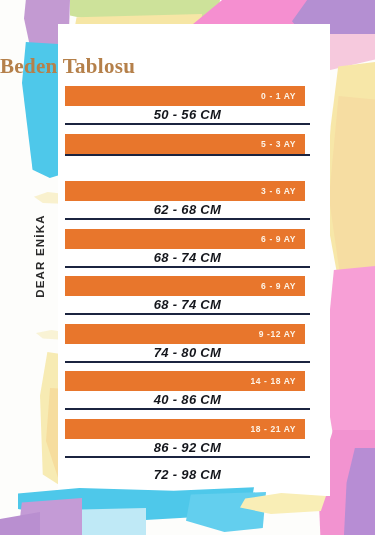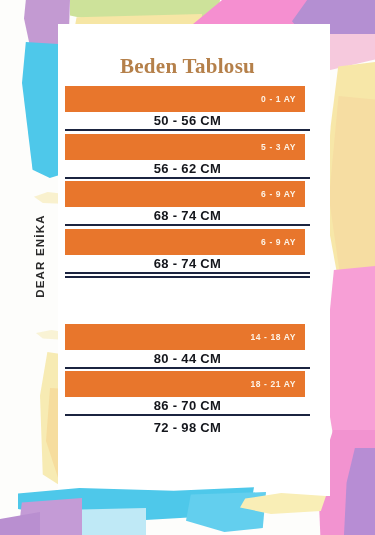--- a/index.html
+++ b/index.html
@@ -165,62 +165,63 @@
     font-weight:bold;
     letter-spacing:1.2px;
     color:#2a2a2a;
     white-space:nowrap;
   }
 
   
   #title{
     position:absolute;
     left:0;top:54px;width:375px;
-    text-align:center;
+    text-align:left;
     font-family:"Liberation Serif",serif;
     font-weight:bold;
     font-size:21px;
     color:#b5804a;
     letter-spacing:.3px;
   }
 
   
   #table{
     position:absolute;
     left:65px;top:86px;
     width:245px;
   }
   .row{
     position:relative;
     height:47.5px;
   }
   .bar{
     position:relative;
     width:240px;
-    height:26px;
+    height:20px;
     background:#e8762c;
     box-sizing:border-box;
   }
   .bar-label{
     position:absolute;
     right:9px;top:50%;
     transform:translateY(-50%);
     font-size:8.5px;
     font-weight:bold;
     color:#fdf3e6;
     letter-spacing:.6px;
     white-space:nowrap;
   }
   .size-wrap{
     width:245px;
     height:17px;
     display:flex;
     align-items:center;
     justify-content:center;
     background:#ffffff;
+    font-style:italic;
   }
   .size-text{
     font-size:13px;
     font-weight:bold;
     color:#14161c;
     letter-spacing:.3px;
     white-space:nowrap;
   }
   .rule{
     width:245px;
@@ -275,22 +276,29 @@
         <div class="size-wrap">
           <div class="size-text">50 - 56  CM</div>
         </div>
         <div class="rule"></div>
         <div class="gap"></div>
       </div>
       <div class="row">
         <div class="bar">
           <div class="bar-label">5 - 3 AY</div>
         </div>
-        <div class="size-wrap">
-          <div class="size-text">56 - 62 CM</div>
+        <div class="rule"></div>
+        <div class="gap"></div>
+      </div>
+      <div class="row">
+        <div class="bar">
+          <div class="bar-label">3 - 6 AY</div>
+        </div>
+        <div class="size-wrap">
+          <div class="size-text">62 - 68 CM</div>
         </div>
         <div class="rule"></div>
         <div class="gap"></div>
       </div>
       <div class="row">
         <div class="bar">
           <div class="bar-label">6 - 9 AY</div>
         </div>
         <div class="size-wrap">
           <div class="size-text">68 - 74 CM</div>
@@ -302,39 +310,45 @@
         <div class="bar">
           <div class="bar-label">6 - 9 AY</div>
         </div>
         <div class="size-wrap">
           <div class="size-text">68 - 74 CM</div>
         </div>
         <div class="rule"></div>
         <div class="gap"></div>
       </div>
       <div class="row">
+        <div class="bar">
+          <div class="bar-label">9 -12 AY</div>
+        </div>
+        <div class="size-wrap">
+          <div class="size-text">74 - 80 CM</div>
+        </div>
         <div class="rule"></div>
         <div class="gap"></div>
       </div>
       <div class="row">
         <div class="bar">
           <div class="bar-label">14 - 18 AY</div>
         </div>
         <div class="size-wrap">
-          <div class="size-text">80 - 44 CM</div>
+          <div class="size-text">40 - 86 CM</div>
         </div>
         <div class="rule"></div>
         <div class="gap"></div>
       </div>
       <div class="row">
         <div class="bar">
           <div class="bar-label">18 - 21 AY</div>
         </div>
         <div class="size-wrap">
-          <div class="size-text">86 - 70 CM</div>
+          <div class="size-text">86 - 92 CM</div>
         </div>
         <div class="rule"></div>
         <div class="gap"></div>
       </div>
       <div class="row">
         <div class="size-wrap">
           <div class="size-text">72 - 98 CM</div>
         </div>
       </div>
     </div>

